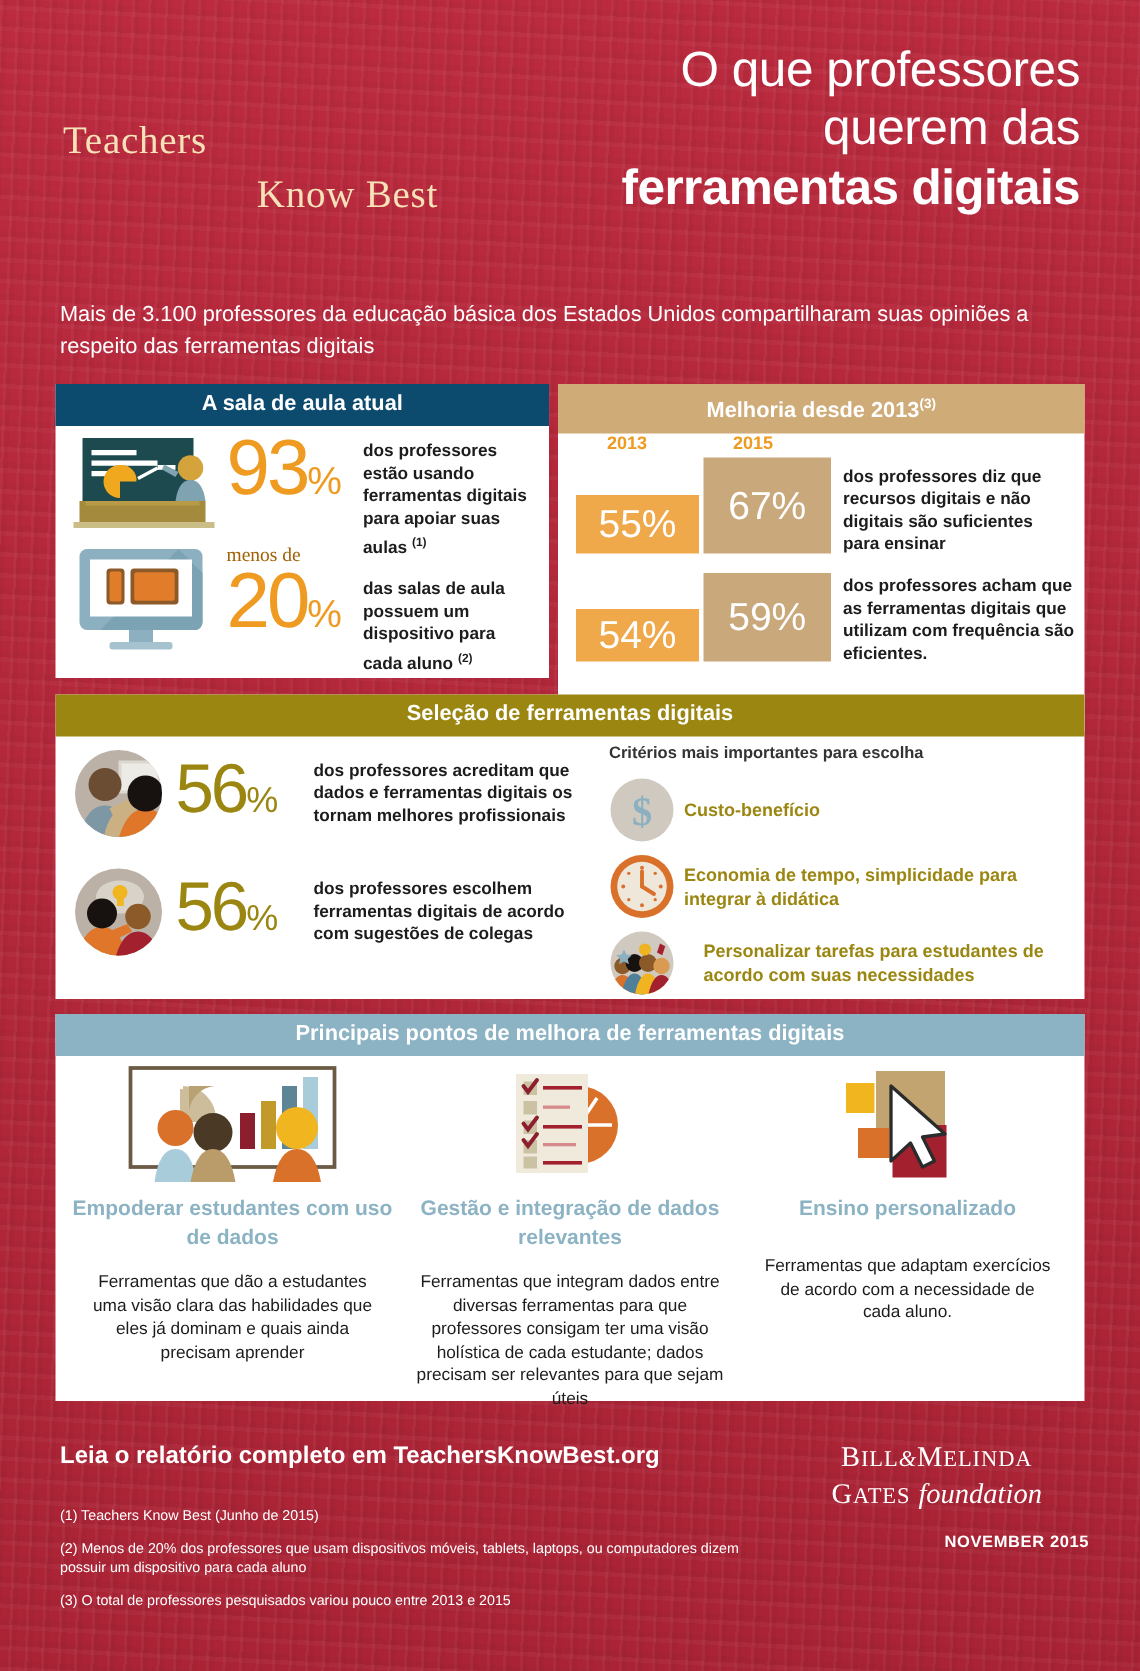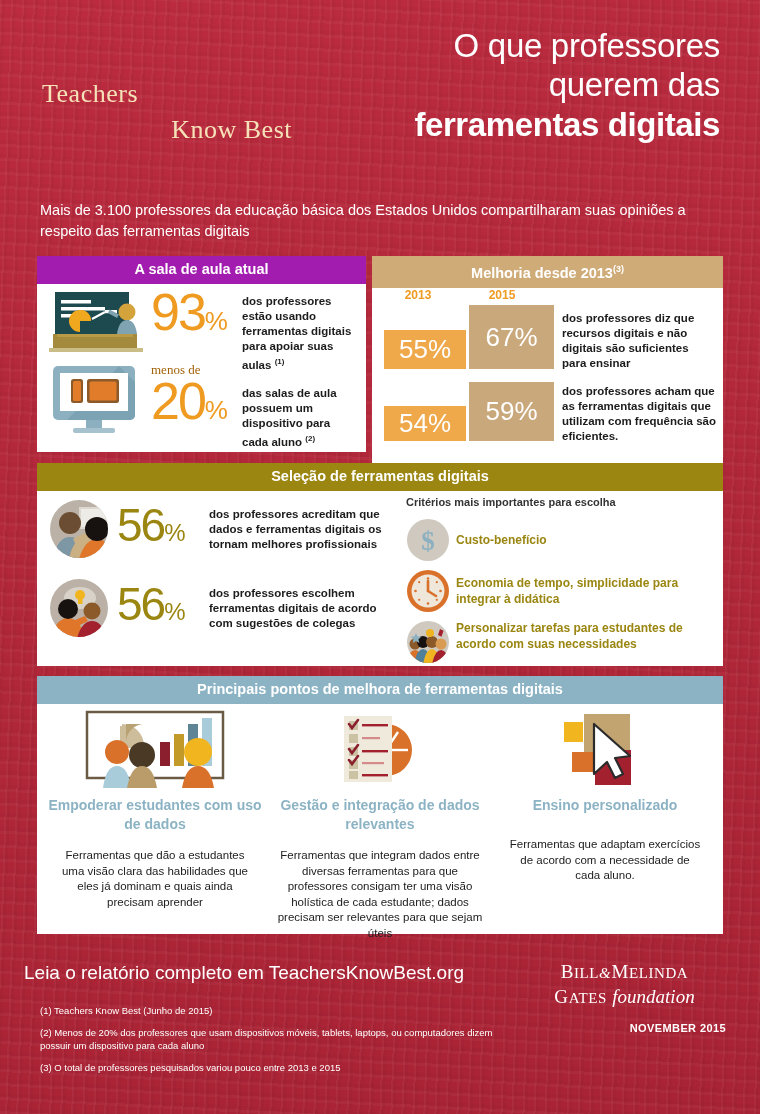--- a/index.html
+++ b/index.html
@@ -41,21 +41,21 @@
   
   .panel { position:absolute; background:#ffffff; }
   .panel-hd {
     color:#fff; font-weight:bold; font-size:14.5px;
     text-align:center; line-height:21px; padding:3px 0 4px 0;
   }
   .sup { font-size:9px; vertical-align:super; font-weight:bold; }
 
   
   #panelA { left:37px; top:256px; width:329px; height:196px; }
-  #panelA .panel-hd { background:#a21caf; }
+  #panelA .panel-hd { background:#0c4a6e; }
   
   #panelB { left:372px; top:256px; width:351px; height:232px; }
   #panelB .panel-hd { background:#cfab78; }
   
   #panelC { left:37px; top:463px; width:686px; height:203px; }
   #panelC .panel-hd { background:#9a8611; }
   
   #panelD { left:37px; top:676px; width:686px; height:258px; }
   #panelD .panel-hd { background:#8cb3c4; }
 
@@ -80,21 +80,21 @@
   .ctxt { font-size:11.5px; line-height:15px; color:#1c1c1c; font-weight:bold; }
   .critTitle { font-size:11px; color:#333; font-weight:bold; }
   .critLbl { font-size:12px; line-height:16px; color:#9a8611; font-weight:bold; }
 
   
   .col { position:absolute; top:34px; width:228px; text-align:center; }
   .colTitle { color:#8cb3c4; font-size:14px; line-height:19px; font-weight:bold; margin-top:8px; }
   .colBody { color:#1c1c1c; font-size:11.5px; line-height:15.5px; margin-top:14px; padding:0 16px; }
 
   
-  .cta { position:absolute; left:24px; top:962px; color:#fff; font-weight:normal; font-size:19px; }
+  .cta { position:absolute; left:40px; top:962px; color:#fff; font-weight:bold; font-size:16px; }
   .notes { position:absolute; left:40px; top:1004px; width:480px; color:#fff; font-size:9.5px; line-height:13px; }
   .notes p { margin-bottom:9px; }
   .gates { position:absolute; right:28px; top:960px; width:215px; text-align:center; color:#fff; }
   .gates .g1 { font-family:Liberation Serif, serif; font-size:19px; letter-spacing:0.6px; line-height:23px; }
   .gates .g1 .amp { font-style:italic; font-size:15px; }
   .gates .g2 { font-family:"Liberation Serif", serif; font-size:19px; letter-spacing:0.6px; line-height:23px; }
   .gates .g2 .fnd { font-style:italic; letter-spacing:0; }
   .gdate { position:absolute; right:34px; top:1022px; color:#fff; font-size:11px; font-weight:bold; letter-spacing:0.4px; }
 
   svg { display:block; }
@@ -278,21 +278,21 @@
               <circle cx="13.2" cy="30.8" r="1.1"></circle>
                 <circle cx="13.2" cy="13.2" r="1.1"></circle>
             </g>
             <path d="M22 22 L22 12" stroke="#d9712a" stroke-width="2.6" stroke-linecap="round"></path>
             <path d="M22 22 L30 27" stroke="#d9712a" stroke-width="2.6" stroke-linecap="round"></path>
           </svg>
         </div>
         <div class="critLbl">Economia de tempo, simplicidade para integrar à didática</div>
       </div>
 
-      <div style="display:flex;align-items:flex-start;margin-top:7px;">
+      <div style="display:flex;align-items:center;margin-top:7px;gap:13px;">
         <div style="flex:0 0 50px;">
           <svg width="44" height="44" viewBox="0 0 44 44">
             <circle cx="22" cy="22" r="21" fill="#cfc9c0"></circle>
             <clipPath id="c3">
                 <circle cx="22" cy="22" r="21"></circle>
               </clipPath>
             <g clip-path="url(#c3)">
               <path d="M0 44 q3-14 9-14 t9 14 z" fill="#d9712a"></path>
               <circle cx="9" cy="24" r="5.5" fill="#8b5a28"></circle>
               <path d="M8 44 q3-15 9-15 t9 15 z" fill="#4f7f99"></path>

